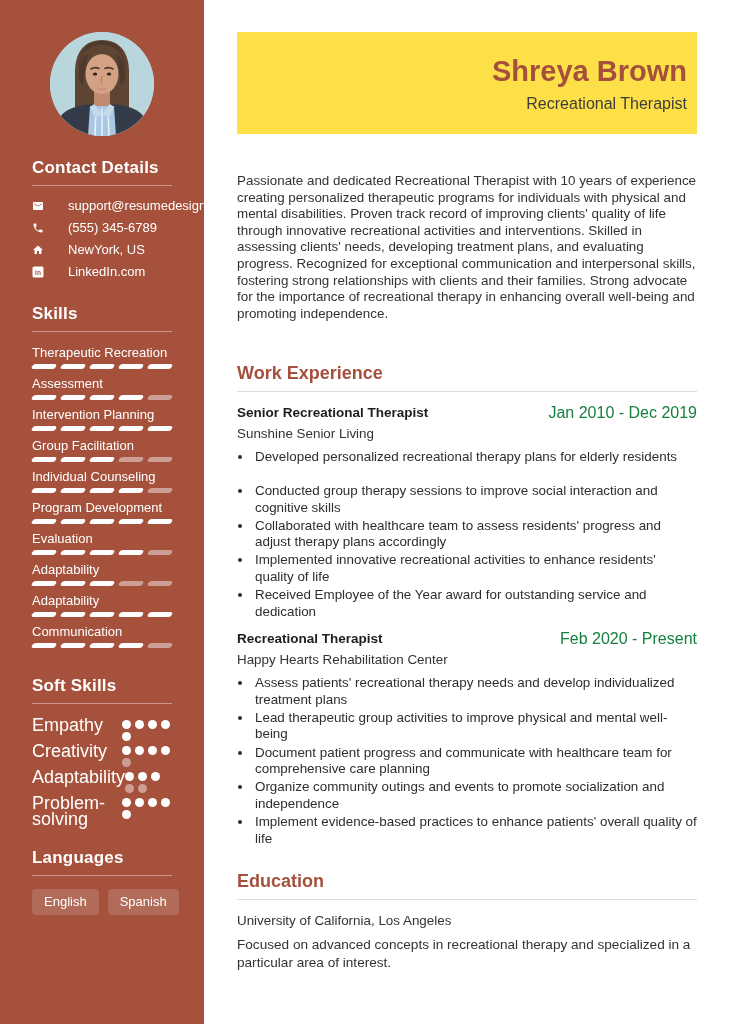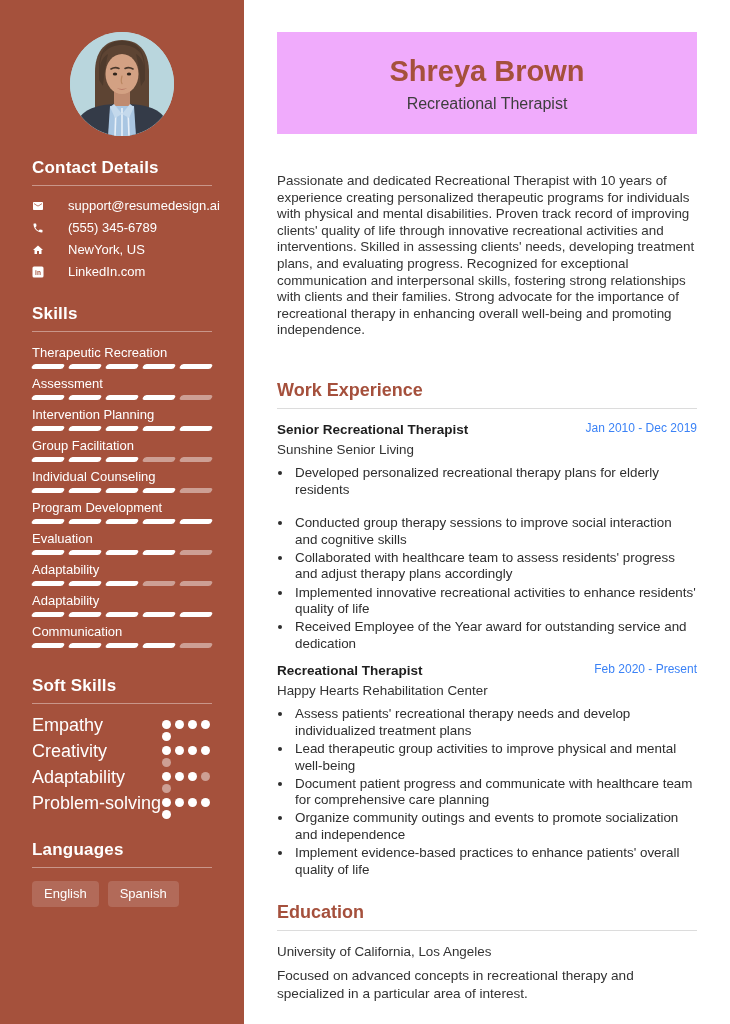--- a/index.html
+++ b/index.html
@@ -6,21 +6,21 @@
   html, body { margin: 0; padding: 0; }
   body {
     width: 730px; height: 1024px; overflow: hidden;
     background: #ffffff;
     font-family: "Liberation Sans", sans-serif;
     display: flex;
   }
 
   
   .sidebar {
-    width: 244px; flex-shrink: 0;
+    width: 204px; flex-shrink: 0;
     background: #A5513C;
     color: #fff;
     padding: 32px 32px 0 32px;
   }
   .avatar-wrap {
     width: 104px; height: 104px; border-radius: 50%;
     overflow: hidden; margin: 0 auto 20px auto;
     background: #b9d6dd;
   }
   .avatar-wrap svg { display: block; width: 104px; height: 104px; }
@@ -68,21 +68,21 @@
   .pill {
     background: rgba(255,255,255,.15);
     border-radius: 4px; padding: 6px 12px;
     font-size: 13px; line-height: 14px;
   }
 
   
   .main { flex: 1; padding: 32px 33px 0 33px; }
 
   .header-box {
-    background: #f0abfc; text-align: center;
+    background: #fde047; text-align: right;
     padding: 23px 10px 20px 10px; margin-bottom: 39px;
   }
   .name {
     margin: 0; font-size: 29px; font-weight: bold;
     color: #A5503C; line-height: 33px;
   }
   .job-subtitle {
     margin: 6px 0 0 0; font-size: 16px; color: #3d3d3d; line-height: 20px;
   }
 
@@ -93,21 +93,21 @@
   .section-heading {
     margin: 0 0 7px 0; font-size: 18px; font-weight: bold;
     color: #A5503C; line-height: 21px;
   }
   .main-rule { border-bottom: 1px solid #dcdcdc; margin-bottom: 12px; }
   .section { margin-bottom: 24px; }
 
   .entry { margin-bottom: 10px; }
   .entry-head { display: flex; justify-content: space-between; align-items: flex-start; }
   .entry-title { font-size: 13.5px; font-weight: bold; color: #1e1e1e; line-height: 17px; }
-  .entry-dates { font-size: 12px; color: #3b82f6; white-space: nowrap; }
+  .entry-dates { font-size: 16px; color: #15803d; white-space: nowrap; }
   .entry-sub { font-size: 13.4px; color: #333; margin-top: 3px; line-height: 17px; }
 
   ul.bullets {
     margin: 7px 0 0 0; padding-left: 16px;
     font-size: 13.4px; color: #2e2e2e; line-height: 16.6px;
   }
   ul.bullets li { margin-bottom: 1.5px; padding-left: 2px; }
   ul.bullets li.gap-after { margin-bottom: 17px; }
 
   .edu-desc { margin: 7px 0 0 0; font-size: 13.6px; color: #333; line-height: 17.5px; }

